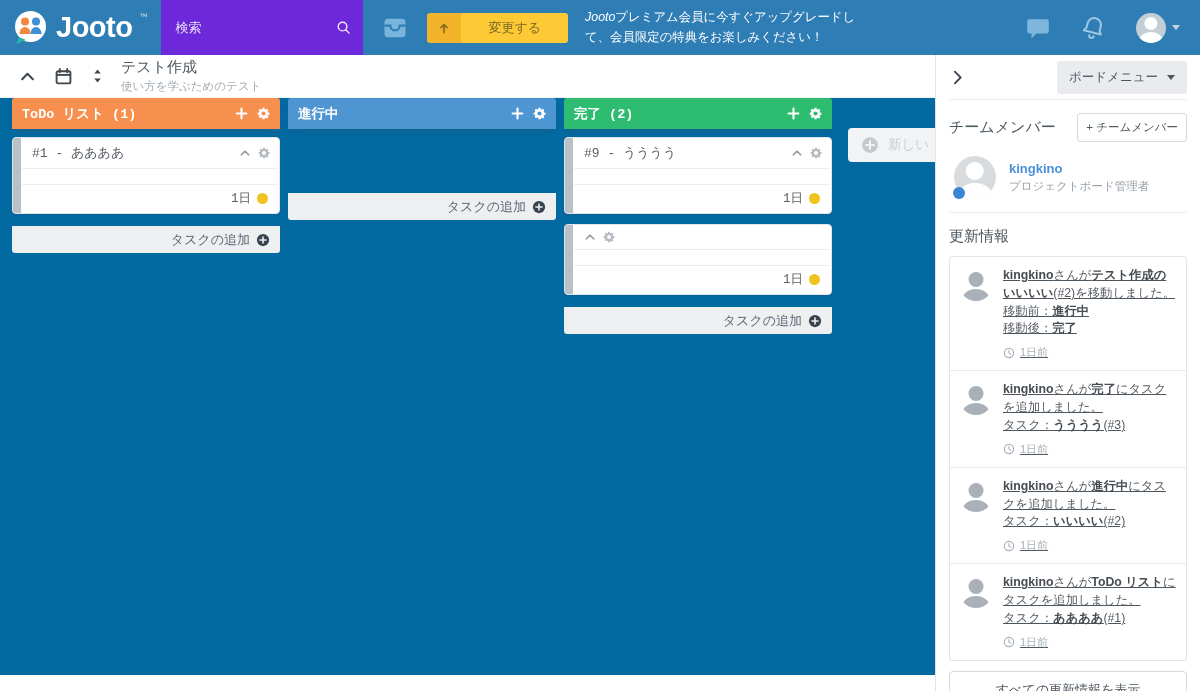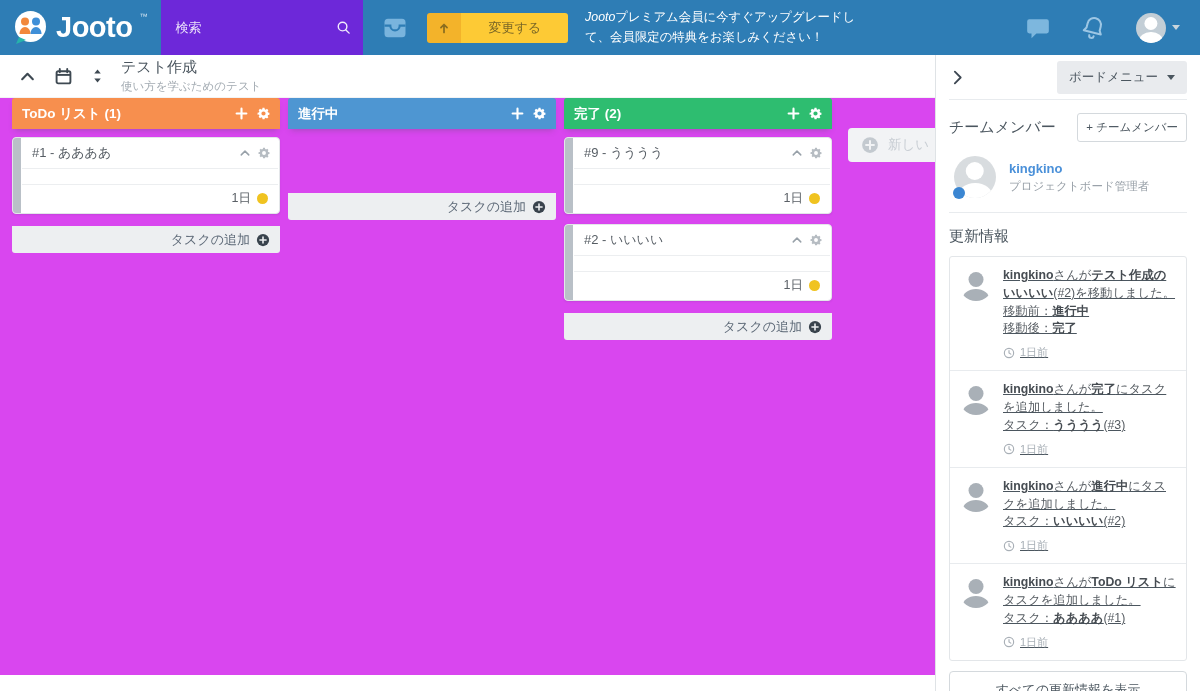--- a/index.html
+++ b/index.html
@@ -46,21 +46,21 @@
 
   
   .bheader{position:absolute;top:55px;left:0;width:935px;height:43px;background:#fff;
            display:flex;align-items:center;border-bottom:1px solid #f2f3f4;box-sizing:border-box;}
   .bh-btn{color:#3e4952;margin-left:19px;display:flex;align-items:center;}
   .bh-titles{margin-left:17px;display:flex;flex-direction:column;justify-content:center;}
   .bh-title{font-size:15px;color:#4b565f;}
   .bh-sub{font-size:11.5px;color:#a3abb2;margin-top:2px;}
 
   
-  .main{position:absolute;top:98px;left:0;width:935px;bottom:16px;overflow:hidden;background:#d946ef;}
+  .main{position:absolute;top:98px;left:0;width:935px;bottom:16px;overflow:hidden;background:#0369a1;font-family:Liberation Mono, monospace;}
   .lists{display:flex;gap:8px;padding-left:12px;align-items:flex-start;}
   .list{width:268px;flex:none;}
   .list-header{height:31px;border-radius:3px 3px 0 0;color:#fff;display:flex;align-items:center;
         padding:0 10px;font-size:13.5px;font-weight:bold;
         box-shadow:0 4px 6px -3px rgba(70,80,90,.35);position:relative;z-index:1;}
   .lh-icons{margin-left:auto;display:flex;gap:9px;align-items:center;}
   .lh-icons .ic{color:#fff;}
   .list-body{padding:8px 0 12px;}
   .list-body.empty{min-height:64px;box-sizing:border-box;padding:0;}
   .card{position:relative;background:#fff;border:1px solid #e3e6e9;border-radius:4px;
@@ -330,21 +330,20 @@
             <div class="card-bottom">
               <span>1日</span>
               <span class="due-dot"></span>
             </div>
           </div>
         </div>
         <div class="card">
           <div class="card-grip"></div>
           <div class="card-main">
             <div class="card-top">
-              <span class="card-title">#2 - いいいい</span>
               <span class="card-icons">
                 <button>
                   <svg class="ic chev" width="12" height="12" viewBox="0 0 16 16">
                     <path d="M3 10.5 L8 5.5 L13 10.5" fill="none" stroke="currentColor" stroke-width="2" stroke-linecap="round" stroke-linejoin="round"></path>
                   </svg>
                 </button>
                 <button>
                   <svg class="ic gear" width="12" height="12" viewBox="0 0 16 16">
                     <path fill="currentColor" fill-rule="evenodd" d="M6.8 1h2.4l.35 1.7c.45.13.88.31 1.27.55l1.45-.95 1.7 1.7-.95 1.45c.24.4.42.82.55 1.27L15.3 7v2.4l-1.7.35c-.13.45-.31.88-.55 1.27l.95 1.45-1.7 1.7-1.45-.95c-.4.24-.82.42-1.27.55L9.2 15H6.8l-.35-1.7a5.5 5.5 0 0 1-1.27-.55l-1.45.95-1.7-1.7.95-1.45a5.5 5.5 0 0 1-.55-1.27L.7 9.4V7l1.7-.35c.13-.45.31-.88.55-1.27l-.95-1.45 1.7-1.7 1.45.95c.4-.24.82-.42 1.27-.55L6.8 1zM8 5.4a2.6 2.6 0 1 0 0 5.2 2.6 2.6 0 0 0 0-5.2z"></path>
                   </svg>

